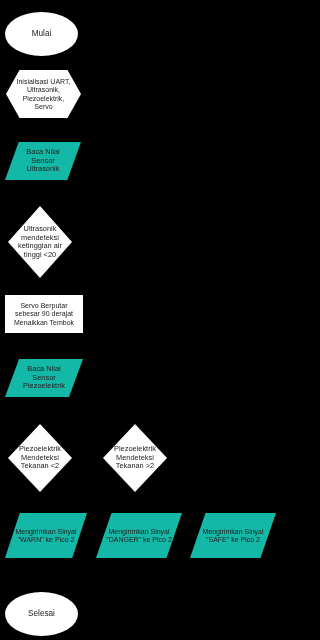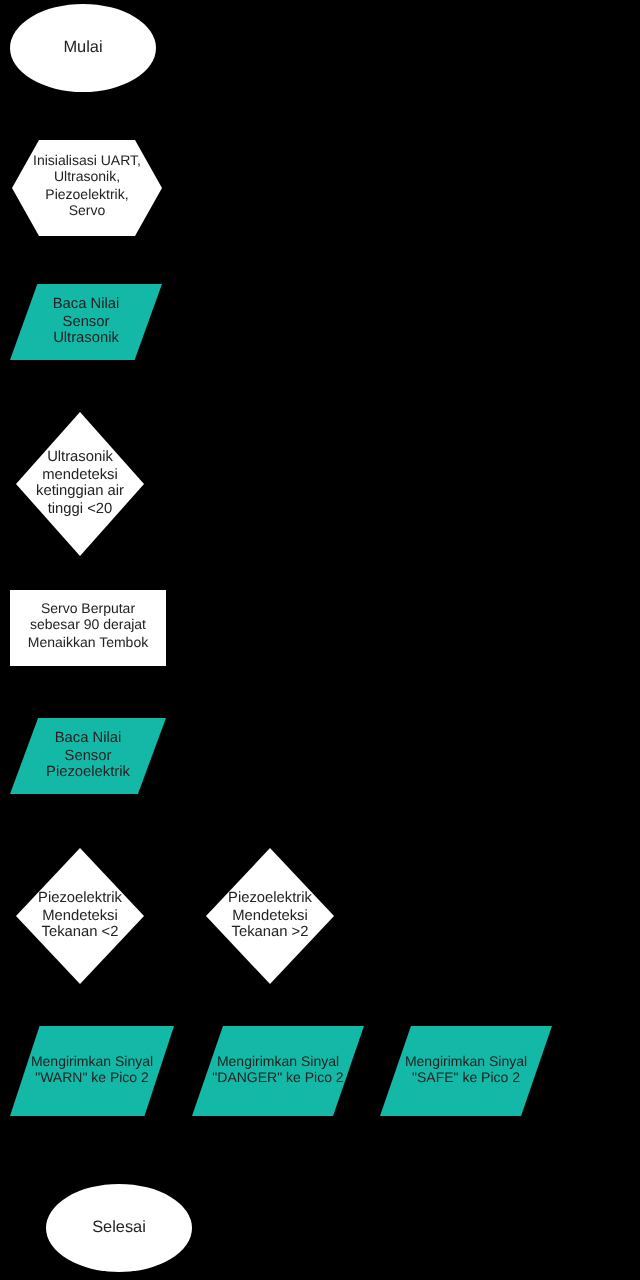--- a/index.html
+++ b/index.html
@@ -41,21 +41,21 @@
   }
   .diamond .lbl{width:130%;left:-15%;}
 
   .t10{font-size:8.2px;}
   .t9{font-size:7.4px;}
   .t8{font-size:7px;}
 </style>
 </head>
 <body>
 
-<div class="node terminator" style="left:5px;top:2px;width:73px;height:44px;">
+<div class="node terminator" style="left:5px;top:12px;width:73px;height:44px;">
   <span class="lbl t10">Mulai</span>
 </div>
 
 <div class="node hexagon" style="left:6px;top:70px;width:75px;height:48px;">
   <span class="lbl t8">Inisialisasi UART,
 Ultrasonik, Piezoelektrik,
 Servo</span>
 </div>
 
 <div class="node parallelogram" style="left:5px;top:142px;width:76px;height:38px;">
@@ -103,15 +103,15 @@
 <div class="node parallelogram" style="left:96px;top:513px;width:86px;height:45px;">
   <span class="lbl t8">Mengirimkan Sinyal
 "DANGER" ke Pico 2</span>
 </div>
 
 <div class="node parallelogram" style="left:190px;top:513px;width:86px;height:45px;">
   <span class="lbl t8">Mengirimkan Sinyal
 "SAFE" ke Pico 2</span>
 </div>
 
-<div class="node terminator" style="left:23px;top:592px;width:73px;height:44px;">
+<div class="node terminator" style="left:5px;top:592px;width:73px;height:44px;">
   <span class="lbl t10">Selesai</span>
 </div>
 
 </body></html>

